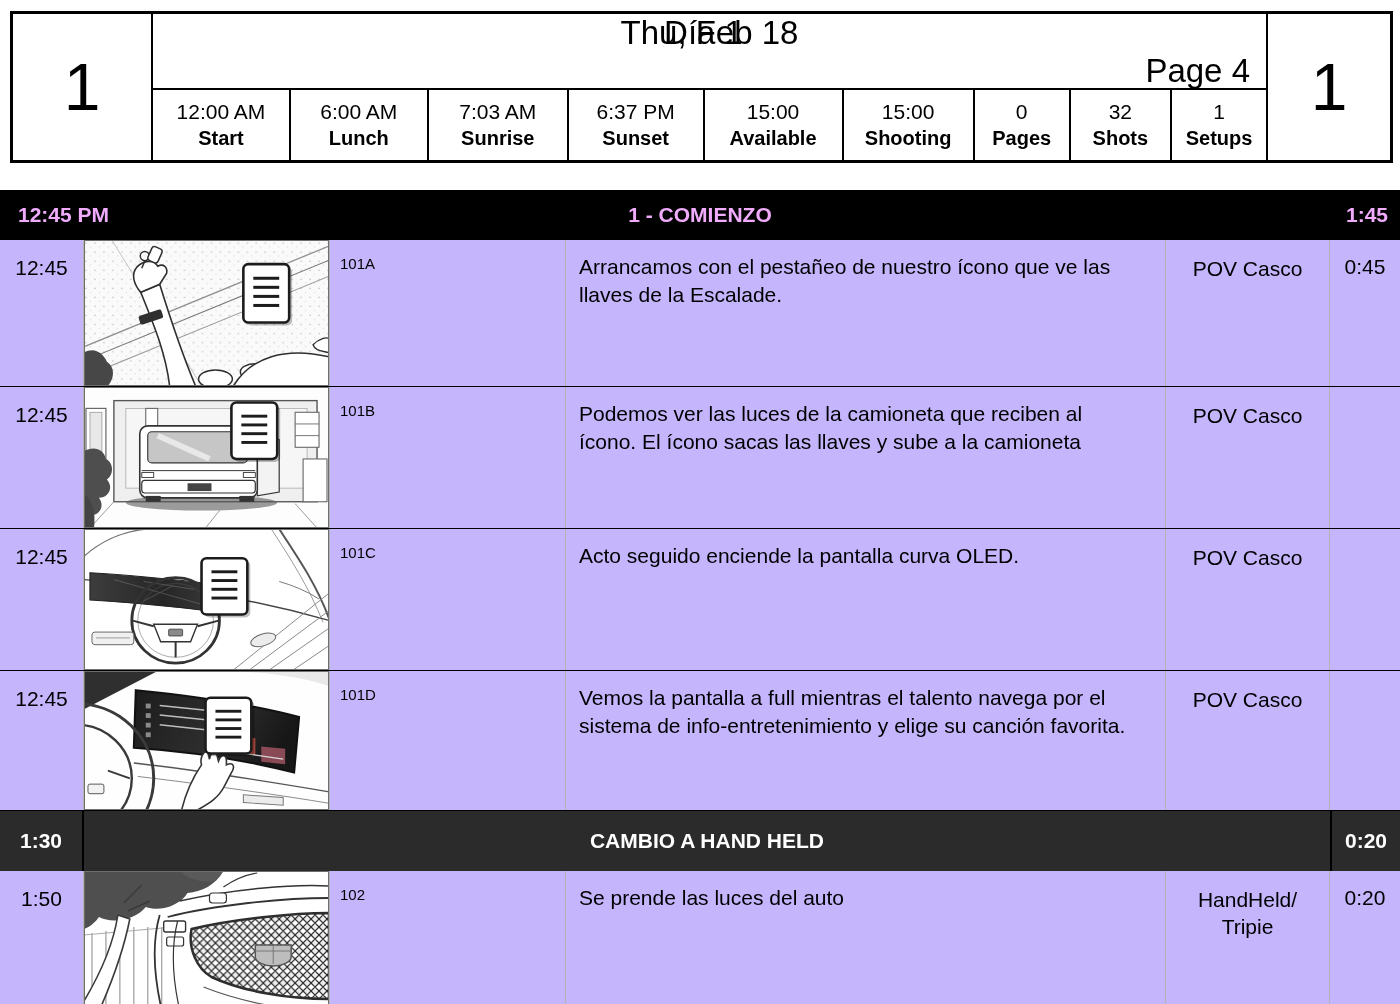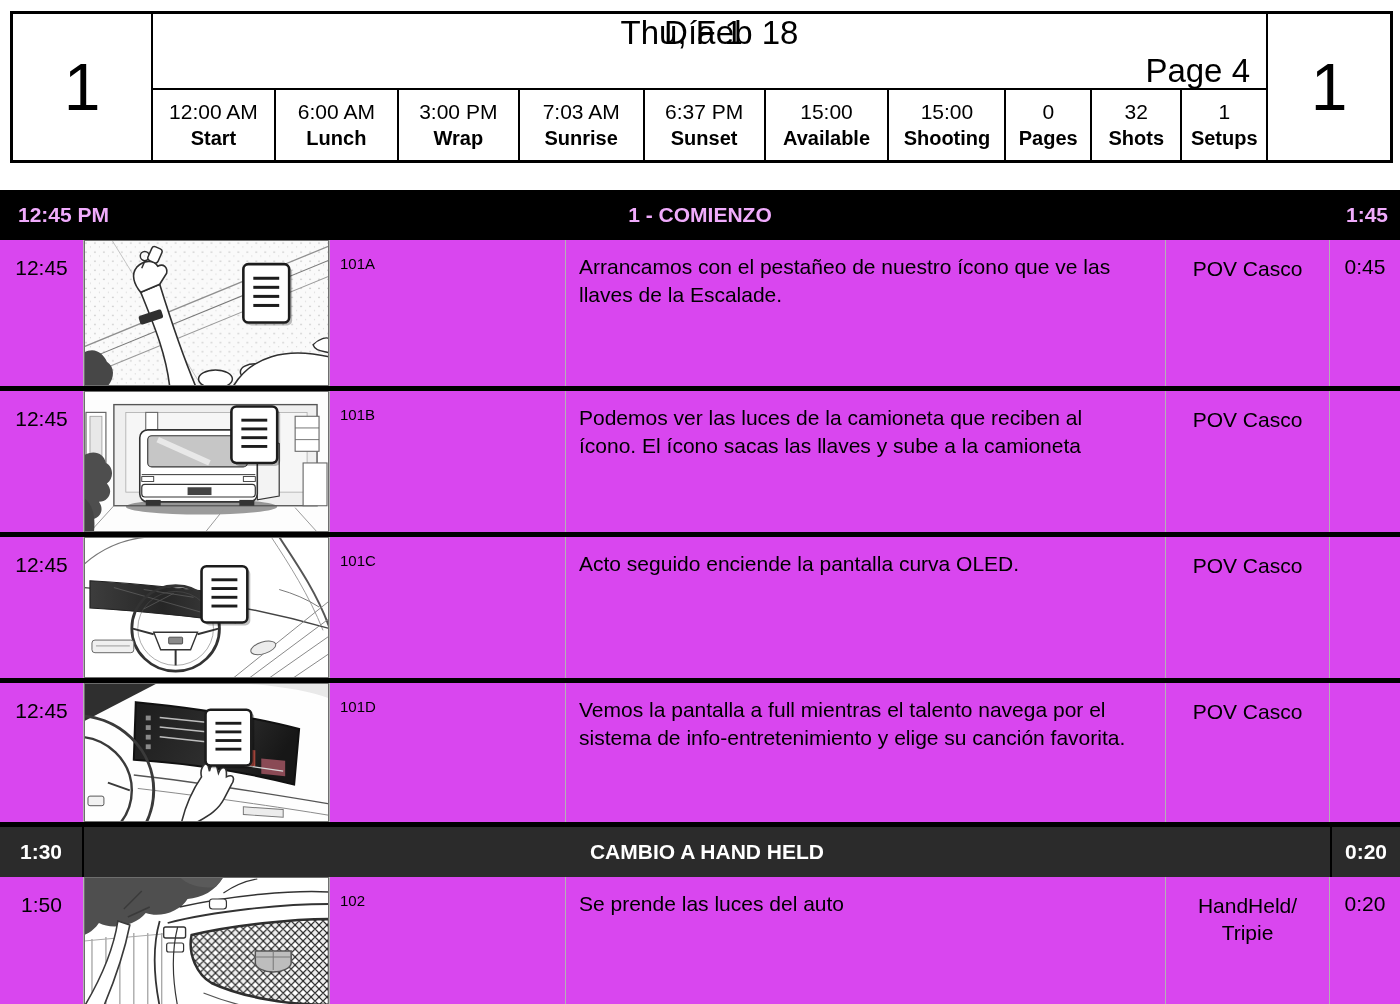--- a/index.html
+++ b/index.html
@@ -53,28 +53,28 @@
   .banner {
     height:50px; background:#000; color:#f0abfc;
     display:flex; align-items:center;
     font-size:21px; font-weight:600; position:relative;
   }
   .banner .b-time { padding-left:18px; position:relative; z-index:2; }
   .banner .b-title { position:absolute; left:0; right:0; text-align:center; z-index:1; }
   .banner .b-dur { margin-left:auto; padding-right:12px; position:relative; z-index:2; }
 
   .note-banner {
-    height:50px; background:#2b2b2b; color:#fff;
+    height:60px; background:#2b2b2b; color:#fff;
     display:flex; font-size:21px; font-weight:600;
   }
   .nb-time { width:84px; border-right:2px solid #000; display:flex; align-items:center; justify-content:center; box-sizing:border-box; }
   .nb-mid  { flex:1; border-right:2px solid #000; display:flex; align-items:center; justify-content:center; box-sizing:border-box; }
   .nb-dur  { width:68px; display:flex; align-items:center; justify-content:center; }
 
-  .shot-row { display:flex; border-bottom:5px solid #000000; background:#d946ef; }
+  .shot-row { display:flex; border-bottom:1px solid #000000; background:#c4b5fd; }
   .cell { box-sizing:border-box; border-right:1px solid #b3b3b3; min-width:0; }
   .c-time  { width:84px;  font-size:21px; text-align:center; padding-top:16px; }
   .c-board { width:246px; padding:0; overflow:hidden; }
   .c-board svg { display:block; width:100%; height:100%; }
   .c-shot  { width:236px; font-size:15px; padding:15px 0 0 10px; }
   .c-desc  { width:600px; font-size:21px; line-height:28px; padding:13px 26px 0 13px; }
   .c-cam   { width:164px; font-size:21px; line-height:27px; text-align:center; padding-top:15px; white-space:pre-line; }
   .c-dur   { width:70px;  font-size:21px; text-align:center; padding-top:15px; border-right:none; }
 </style>
 </head>
@@ -89,24 +89,20 @@
       <span class="hdr-page">Page 4</span>
     </div>
     <div class="hdr-stats">
       <div class="stat" style="flex:123">
         <div class="stat-value">12:00 AM</div>
         <div class="stat-label">Start</div>
       </div>
       <div class="stat" style="flex:123">
         <div class="stat-value">6:00 AM</div>
         <div class="stat-label">Lunch</div>
-      </div>
-      <div class="stat" style="flex:121">
-        <div class="stat-value">3:00 PM</div>
-        <div class="stat-label">Wrap</div>
       </div>
       <div class="stat" style="flex:125">
         <div class="stat-value">7:03 AM</div>
         <div class="stat-label">Sunrise</div>
       </div>
       <div class="stat" style="flex:121">
         <div class="stat-value">6:37 PM</div>
         <div class="stat-label">Sunset</div>
       </div>
       <div class="stat" style="flex:124">

